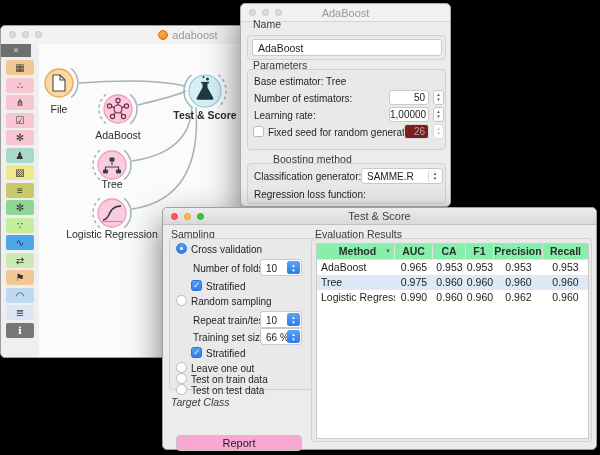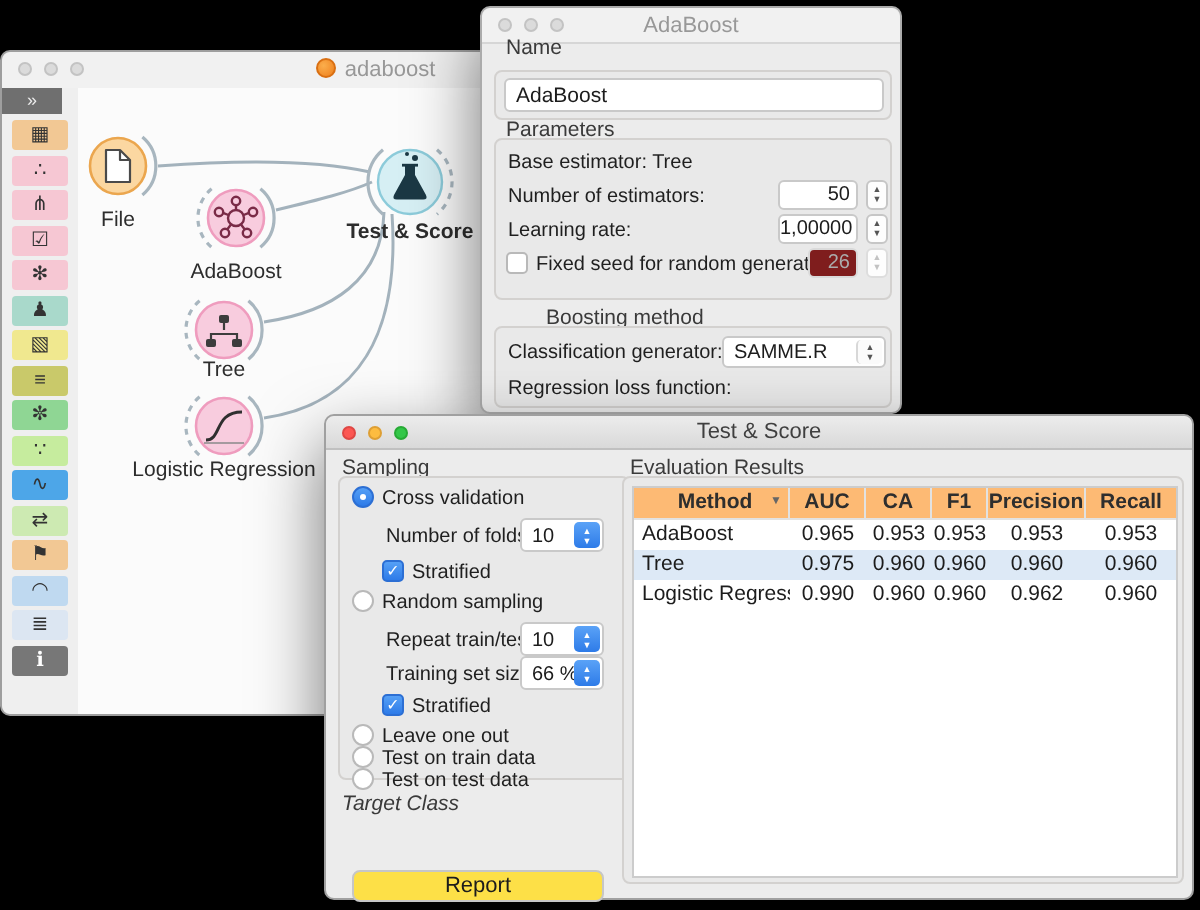--- a/index.html
+++ b/index.html
@@ -42,38 +42,38 @@
             align-items:center;justify-content:center;color:#555;font-size:4.5px;line-height:5px;}
   .radio{position:absolute;width:11px;height:11px;border-radius:50%;background:#fff;
          border:1px solid #B9B9B9;box-sizing:border-box;}
   .radio.sel{background:linear-gradient(#55A0F6,#2E7BE8);border-color:#2C6FD4;}
   .radio.sel::after{content:"";position:absolute;left:3px;top:3px;width:3px;height:3px;
          border-radius:50%;background:#fff;}
   .check{position:absolute;width:11px;height:11px;border-radius:2.5px;background:#fff;
          border:1px solid #B9B9B9;box-sizing:border-box;font-size:8px;color:#fff;
          text-align:center;line-height:10px;}
   .check.on{background:linear-gradient(#55A0F6,#2E7BE8);border-color:#2C6FD4;}
-  .btn{position:absolute;background:#fde047;border:1px solid #C6C6C6;border-radius:4px;
+  .btn{position:absolute;background:#f9a8d4;border:1px solid #C6C6C6;border-radius:4px;
        font-size:11px;color:#1c1c1c;text-align:center;box-sizing:border-box;}
   
   #dock{position:absolute;left:0;top:18px;bottom:0;width:38px;background:#EFEFEF;
         border-right:1px solid #E0E0E0;border-radius:0 0 0 5px;}
   .dock-toggle{width:30px;height:13px;background:#6F6F6F;color:#EEE;font-size:9px;
         line-height:12px;text-align:center;margin:0 0 3px 0;}
   .tile{width:28px;height:15px;border-radius:2px;margin:0 auto 2.5px auto;display:flex;
         align-items:center;justify-content:center;font-size:10px;color:#333;}
   #canvas-area{position:absolute;left:38px;top:18px;right:0;bottom:0;background:#FBFBFB;
         border-radius:0 0 5px 0;}
   .appicon{display:inline-block;width:10px;height:10px;border-radius:50%;
         background:radial-gradient(circle at 35% 35%,#FBAE4C,#EE7F1C);vertical-align:-1px;
         margin-right:4px;border:1px solid #D96F12;box-sizing:border-box;}
   
   .etable{position:absolute;background:#fff;border:1px solid #CCC;box-sizing:border-box;font-size:10.5px;}
   .erow{display:flex;height:15px;line-height:15px;color:#1c1c1c;}
-  .erow.head{font-weight:bold;color:#2e2e2e;border-bottom:1px solid #E2E2E2;background:#fdba74;justify-content:space-between;}
+  .erow.head{font-weight:bold;color:#2e2e2e;border-bottom:1px solid #E2E2E2;background:#86efac;justify-content:space-between;}
   .erow.sel{background:#DDE9F6;}
   .ec{box-sizing:border-box;overflow:hidden;white-space:nowrap;}
   .ec.m{width:78px;padding-left:4px;position:relative;}
   .ec.c1{width:38px;text-align:center;}
   .ec.c2{width:33px;text-align:center;}
   .ec.c3{width:28px;text-align:center;}
   .ec.c4{width:49px;text-align:center;}
   .ec.c5{width:45px;text-align:center;}
   .erow.head .ec{border-right:1px solid #E2E2E2;text-align:center;}
   .erow.head .ec.c5{border-right:none;}

